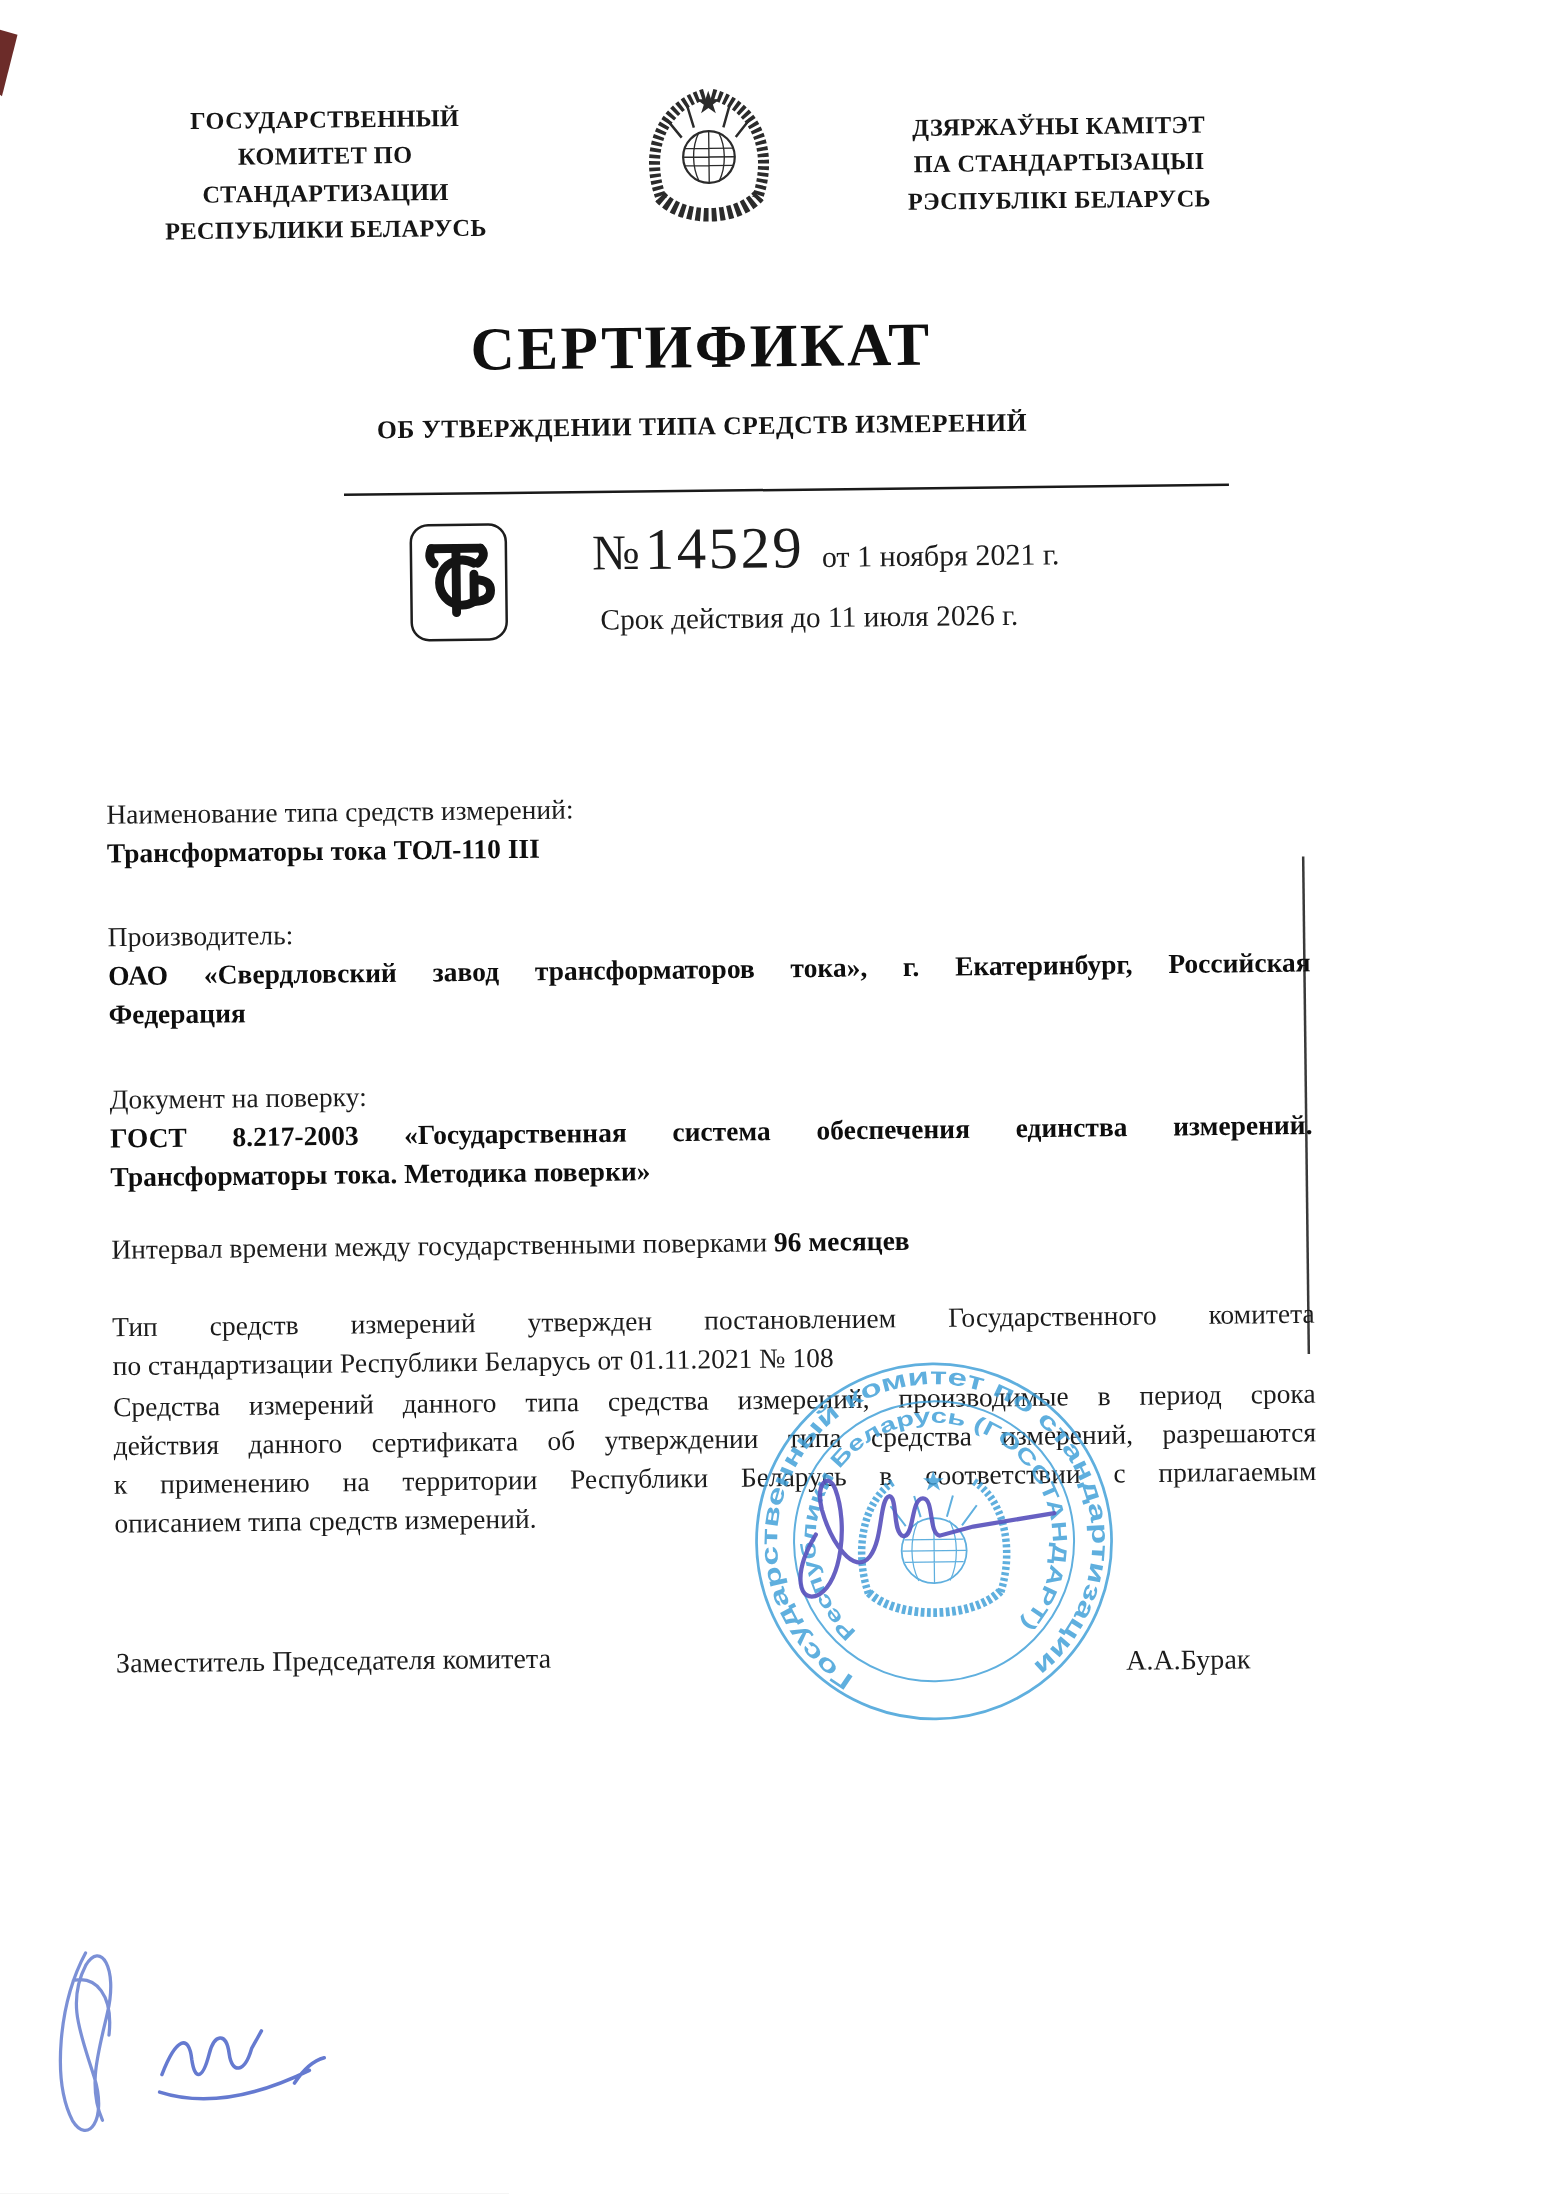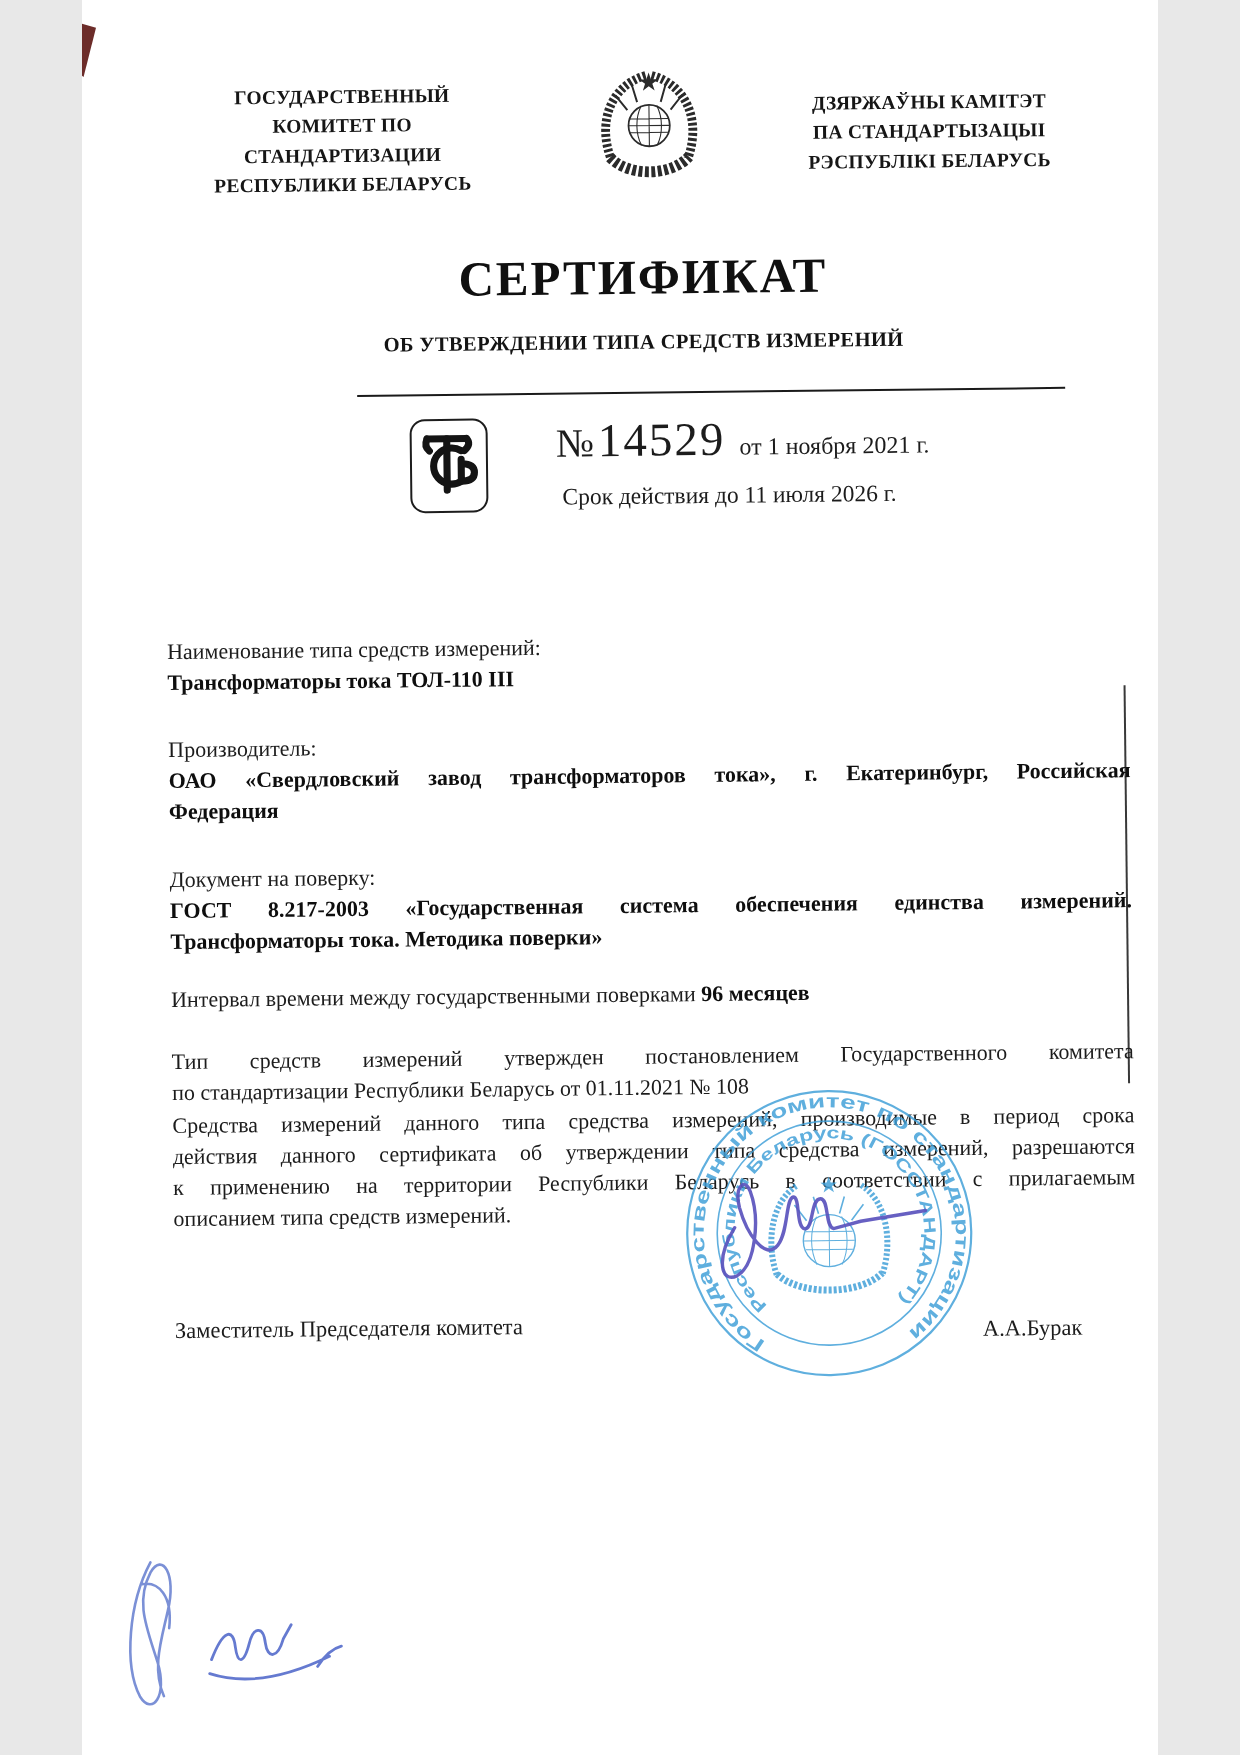--- a/index.html
+++ b/index.html
@@ -1,17 +1,17 @@
 <!DOCTYPE html>
 <html><head>
 <meta charset="utf-8">
 <style>
   html,body{margin:0;padding:0;background:#e8e8e8;}
   #page{
-    position:relative;width:1076px;height:1755px;margin:0 auto;
+    position:relative;width:1240px;height:1755px;margin:0 auto;
     background:#ffffff;overflow:hidden;
     font-family:"Liberation Serif","DejaVu Serif",serif;
     color:#1c1c1c;
   }
   .tilt{position:absolute;inset:0;transform:rotate(-0.65deg);transform-origin:620px 640px;}
   .abs{position:absolute;}
   .hdr{font-weight:bold;text-align:center;font-size:19.5px;line-height:1.5;letter-spacing:.3px;color:#161616;}
   .title{left:85px;top:248px;width:960px;text-align:center;
          font-size:49px;font-weight:bold;letter-spacing:2px;color:#101010;}
   .subtitle{left:85px;top:330px;width:960px;text-align:center;

